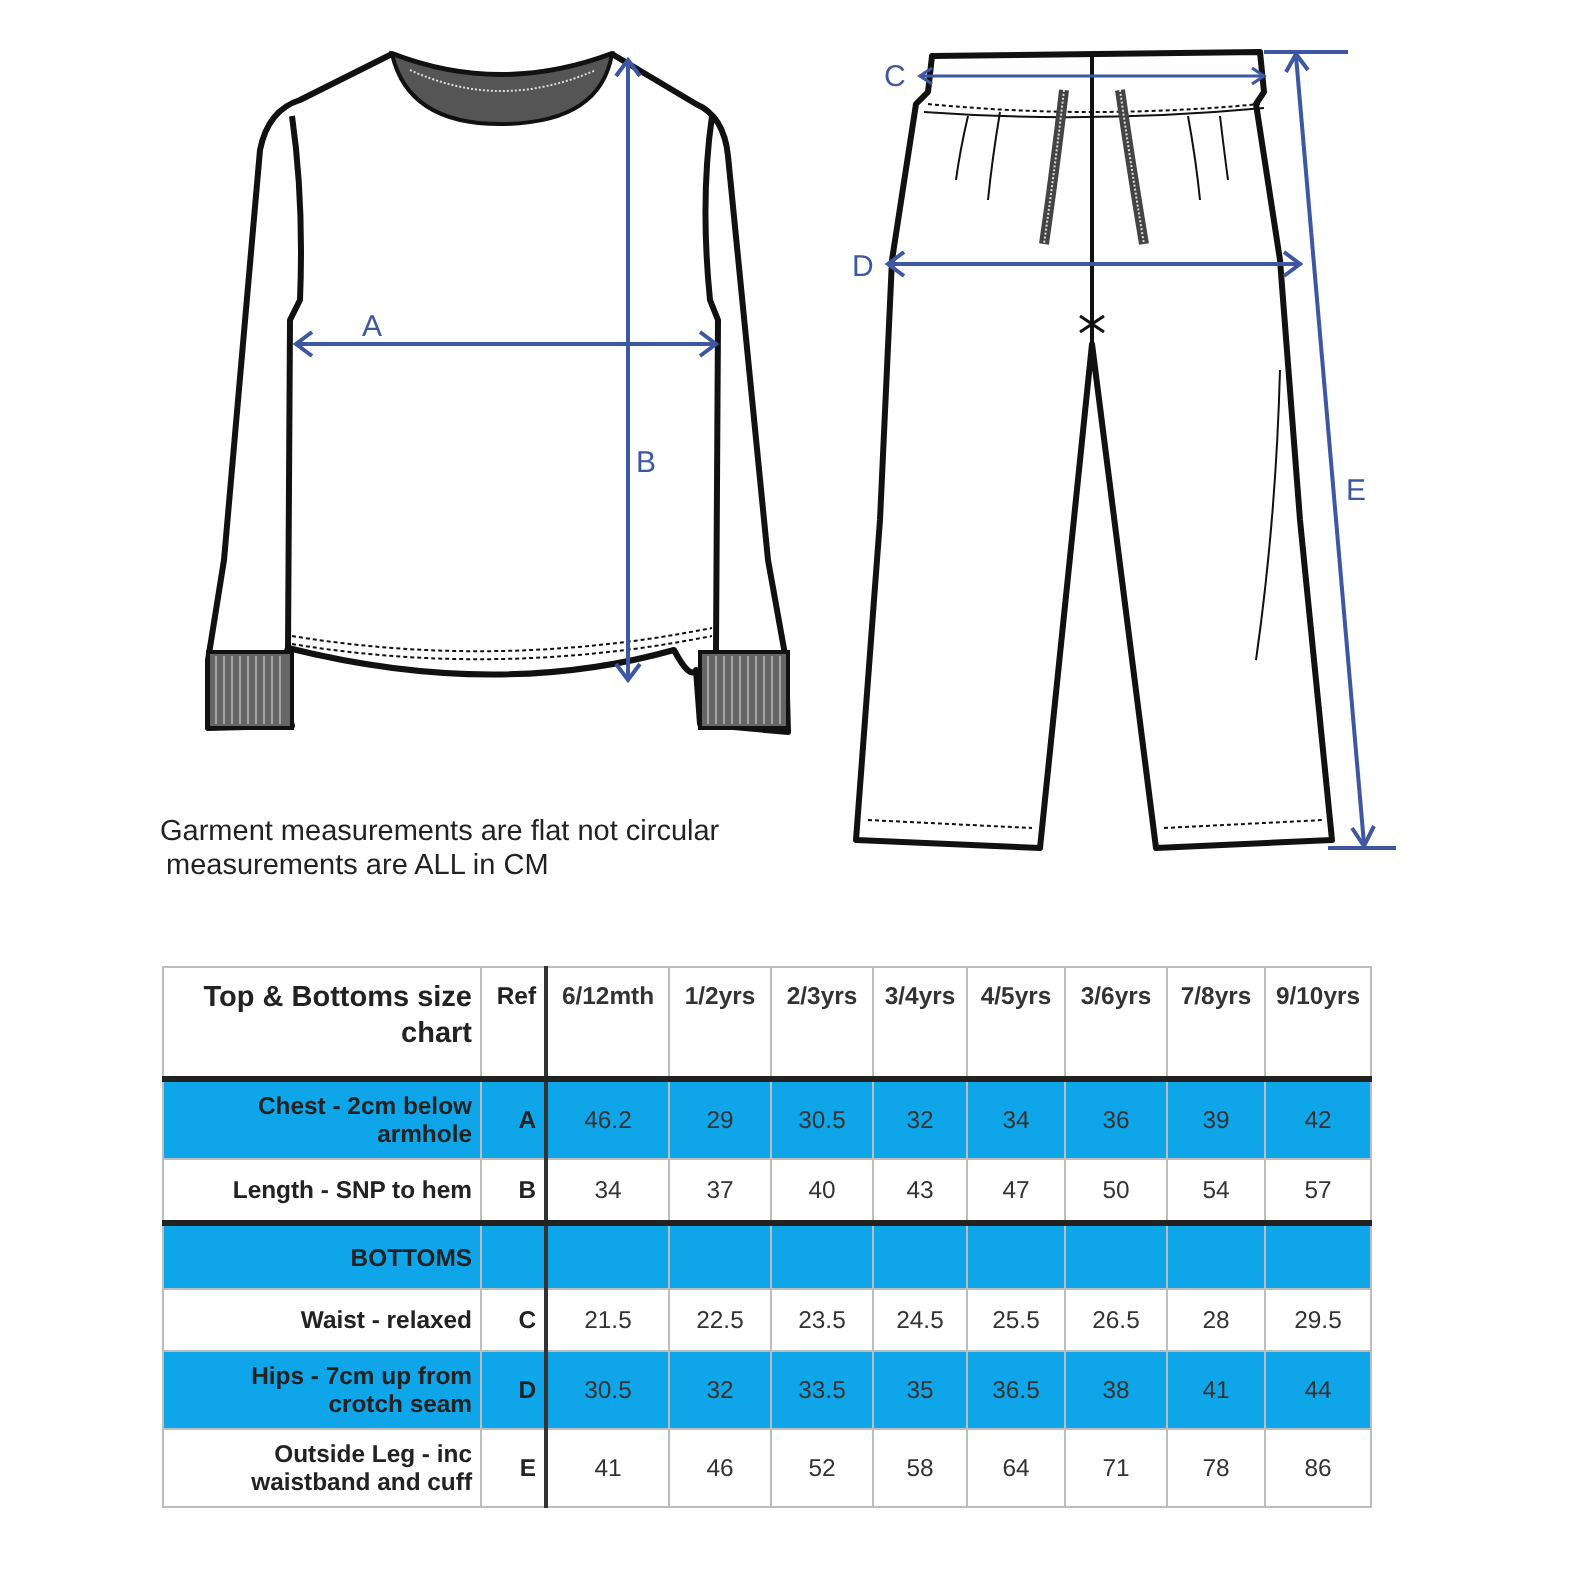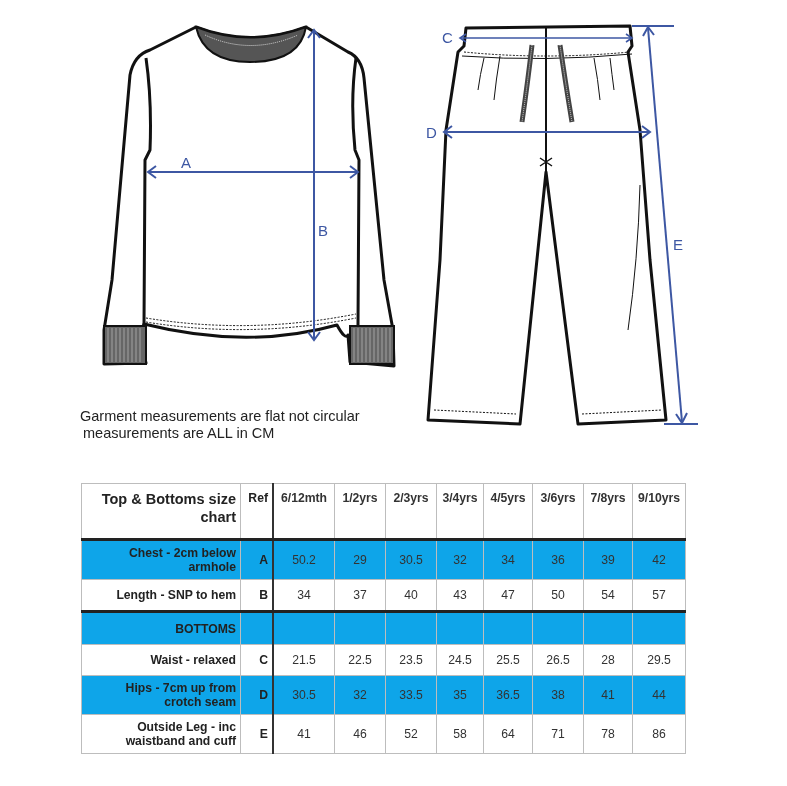--- a/index.html
+++ b/index.html
@@ -154,21 +154,21 @@
     <td class="val c5">4/5yrs</td>
     <td class="val c6">3/6yrs</td>
     <td class="val c7">7/8yrs</td>
     <td class="val c8">9/10yrs</td>
   </tr>
 
 
   <tr class="row2 shade">
     <td class="label">Chest - 2cm below armhole</td>
     <td class="ref">A</td>
-    <td class="val">50.2</td>
+    <td class="val">46.2</td>
     <td class="val">29</td>
     <td class="val">30.5</td>
     <td class="val">32</td>
     <td class="val">34</td>
     <td class="val">36</td>
     <td class="val">39</td>
     <td class="val">42</td>
   </tr>
 
   <tr class="row1 endtop">

